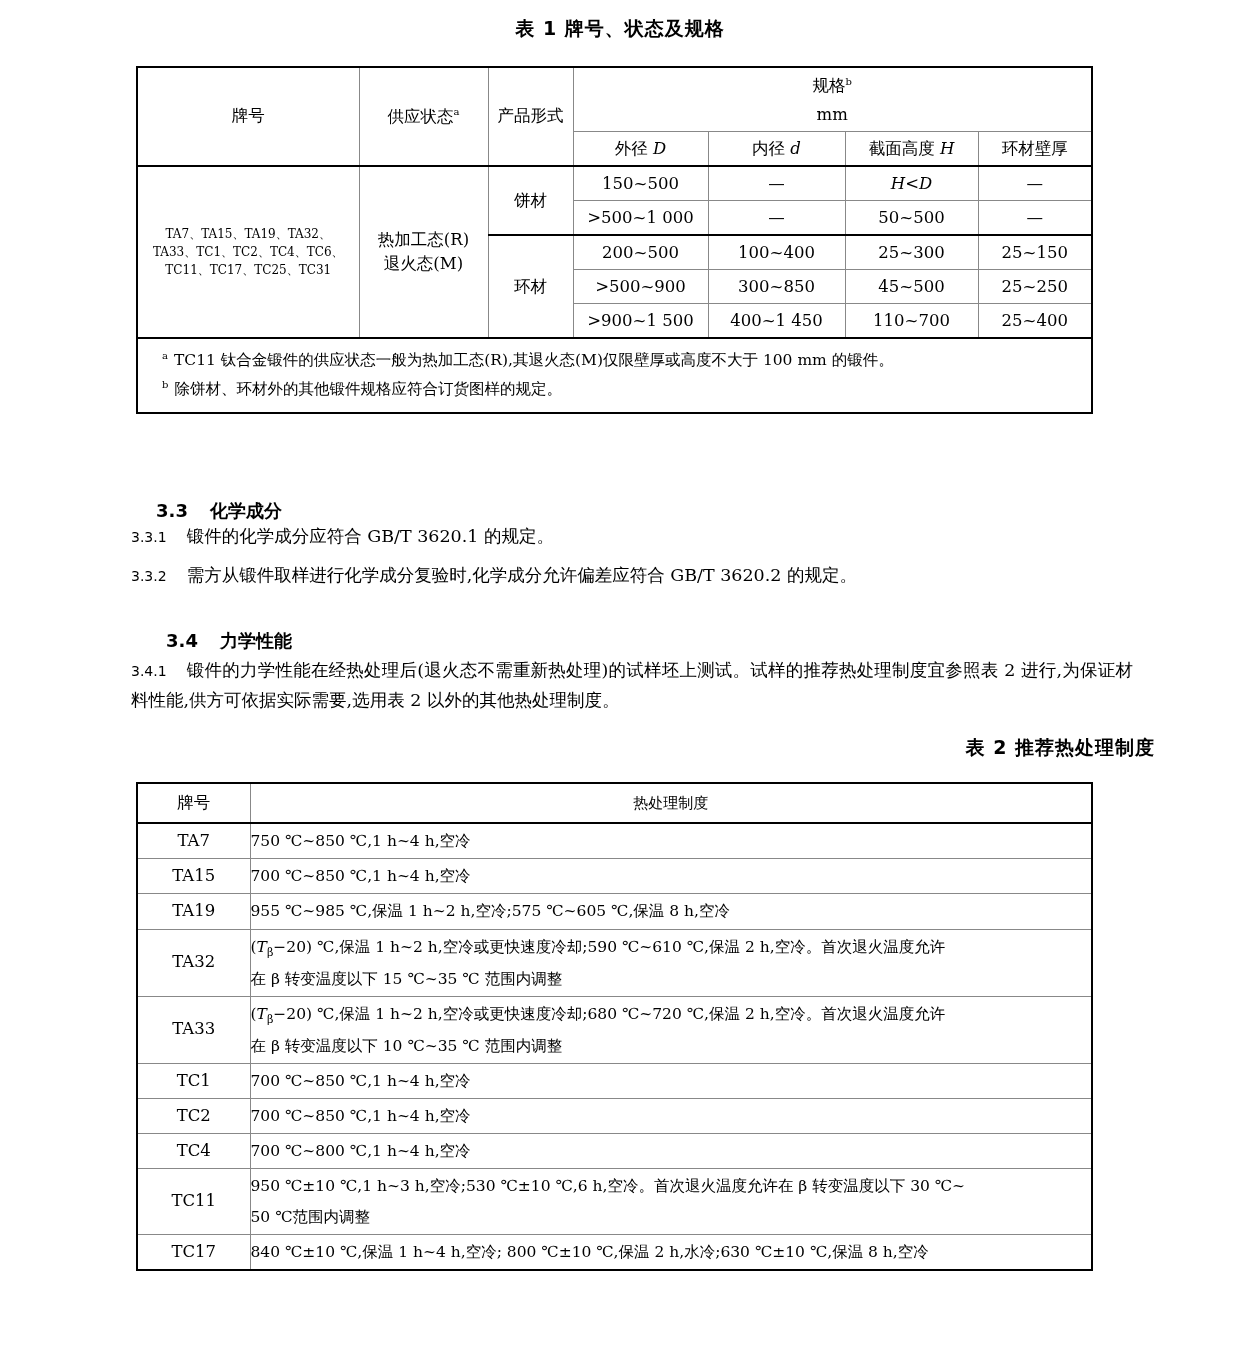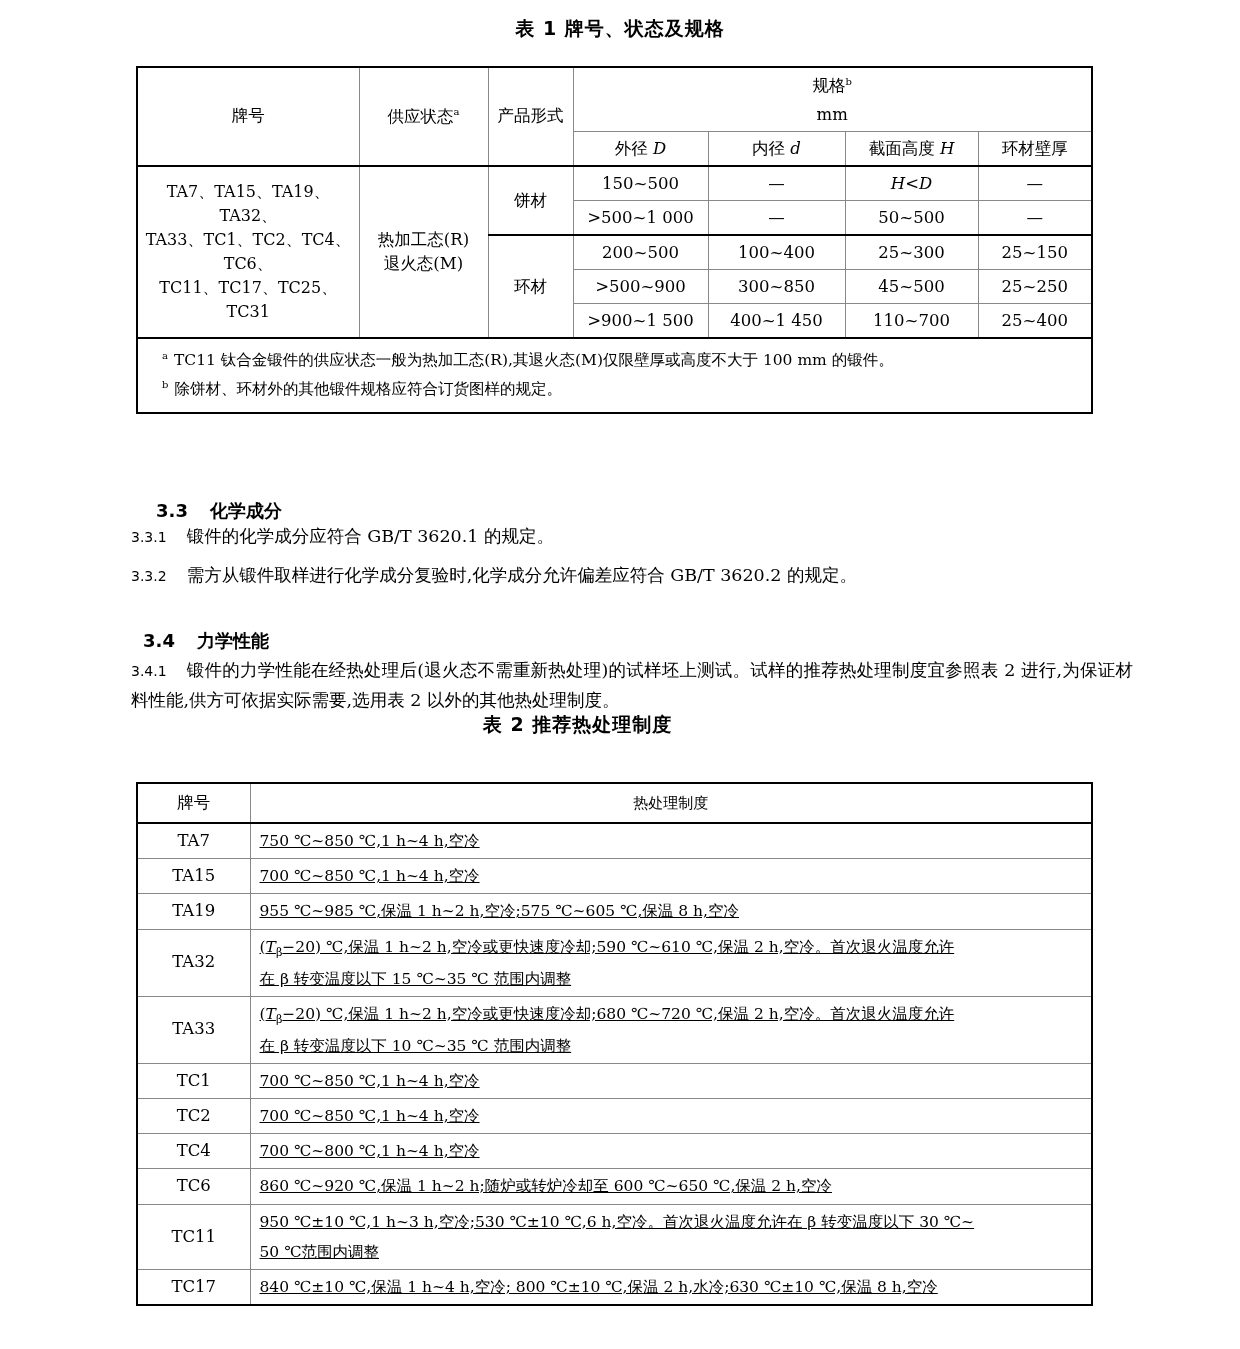--- a/index.html
+++ b/index.html
@@ -61,21 +61,21 @@
     position: absolute;
     left: 136px;
     top: 66px;
     width: 955px;
   }
   #table1 {
     width: 955px;
   }
   #table1 td { height: 29px; border-radius: 10px; }
   .t1-grade {
-    font-size: 16px;
+    font-size: 12px;
     line-height: 1.95;
     letter-spacing: 0px;
   }
   .t1-state { line-height: 2.0; }
   .footnote-cell {
     text-align: left !important;
     padding: 9px 14px 11px 24px !important;
     font-size: 15.5px;
     line-height: 2.0;
   }
@@ -111,24 +111,23 @@
     top: 782px;
     width: 955px;
   }
   #table2 { width: 955px; }
   #table2 td.grade {
     width: 113px;
     font-size: 16.5px;
   }
   #table2 td.regime {
     text-align: left;
-    padding-left: 9px;
+    padding-left: 0;
     font-size: 15.5px;
     line-height: 1.95;
-    text-decoration: underline;
   }
   #table2 td { height: 26px; }
   #table2 tr.two-line td { height: 52px; }
   #table2 thead td {
     height: 34px;
     font-size: 15px;
   }
   .ital { font-style: italic; font-family: "DejaVu Serif", "Liberation Serif", serif; }
   sub.beta { font-size: 0.72em; vertical-align: sub; font-style: normal; }
 </style>
@@ -237,29 +236,29 @@
   </div>
 
   <div class="para" style="left:131px; top:521px; width:1000px;">
     <span class="num">3.3.1</span><span style="display:inline-block;width:20px"></span><span>锻件的化学成分应符合 GB/T 3620.1 的规定。</span>
   </div>
 
   <div class="para" style="left:131px; top:560px; width:1000px;">
     <span class="num">3.3.2</span><span style="display:inline-block;width:20px"></span><span>需方从锻件取样进行化学成分复验时,化学成分允许偏差应符合 GB/T 3620.2 的规定。</span>
   </div>
 
-  <div class="sec-head" style="left:118px; top:608px;text-align:right;">
+  <div class="sec-head" style="left:141px; top:608px;text-align:right;">
     <span>3.4</span><span style="display:inline-block;width:22px"></span><span>力学性能</span>
   </div>
 
   <div class="para" style="left:131px; top:655px; width:1002px; text-indent:0;">
     <span class="num">3.4.1</span><span style="display:inline-block;width:20px"></span><span>锻件的力学性能在经热处理后(退火态不需重新热处理)的试样坯上测试。试样的推荐热处理制度宜参照表 2 进行,为保证材料性能,供方可依据实际需要,选用表 2 以外的其他热处理制度。</span>
   </div>
 
-  <div class="table-caption" style="position:absolute; left:0; top:712px; width:1155px;">表 2   推荐热处理制度</div>
+  <div class="table-caption" style="position:absolute; left:0; top:735px; width:1155px;text-align:right;">表 2   推荐热处理制度</div>
 
   <div id="table2-wrap">
     <table class="doc-table" id="table2">
       <colgroup>
         <col style="width:113px">
         <col style="width:842px">
       </colgroup>
       <thead>
         <tr>
           <td class="grade hv-top hv-left">牌号</td>
@@ -298,24 +297,20 @@
           <td class="regime hv-right">700 ℃~850 ℃,1 h~4 h,空冷</td>
         </tr>
         <tr>
           <td class="grade hv-left">TC2</td>
           <td class="regime hv-right">700 ℃~850 ℃,1 h~4 h,空冷</td>
         </tr>
         <tr>
           <td class="grade hv-left">TC4</td>
           <td class="regime hv-right">700 ℃~800 ℃,1 h~4 h,空冷</td>
         </tr>
-        <tr>
-          <td class="grade hv-left">TC6</td>
-          <td class="regime hv-right">860 ℃~920 ℃,保温 1 h~2 h;随炉或转炉冷却至 600 ℃~650 ℃,保温 2 h,空冷</td>
-        </tr>
         <tr class="two-line">
           <td class="grade hv-left">TC11</td>
           <td class="regime hv-right">
             <div>950 ℃±10 ℃,1 h~3 h,空冷;530 ℃±10 ℃,6 h,空冷。首次退火温度允许在 β 转变温度以下 30 ℃~</div>
             <div>50 ℃范围内调整</div>
           </td>
         </tr>
         <tr>
           <td class="grade hv-left hv-bottom">TC17</td>
           <td class="regime hv-right hv-bottom">840 ℃±10 ℃,保温 1 h~4 h,空冷; 800 ℃±10 ℃,保温 2 h,水冷;630 ℃±10 ℃,保温 8 h,空冷</td>

